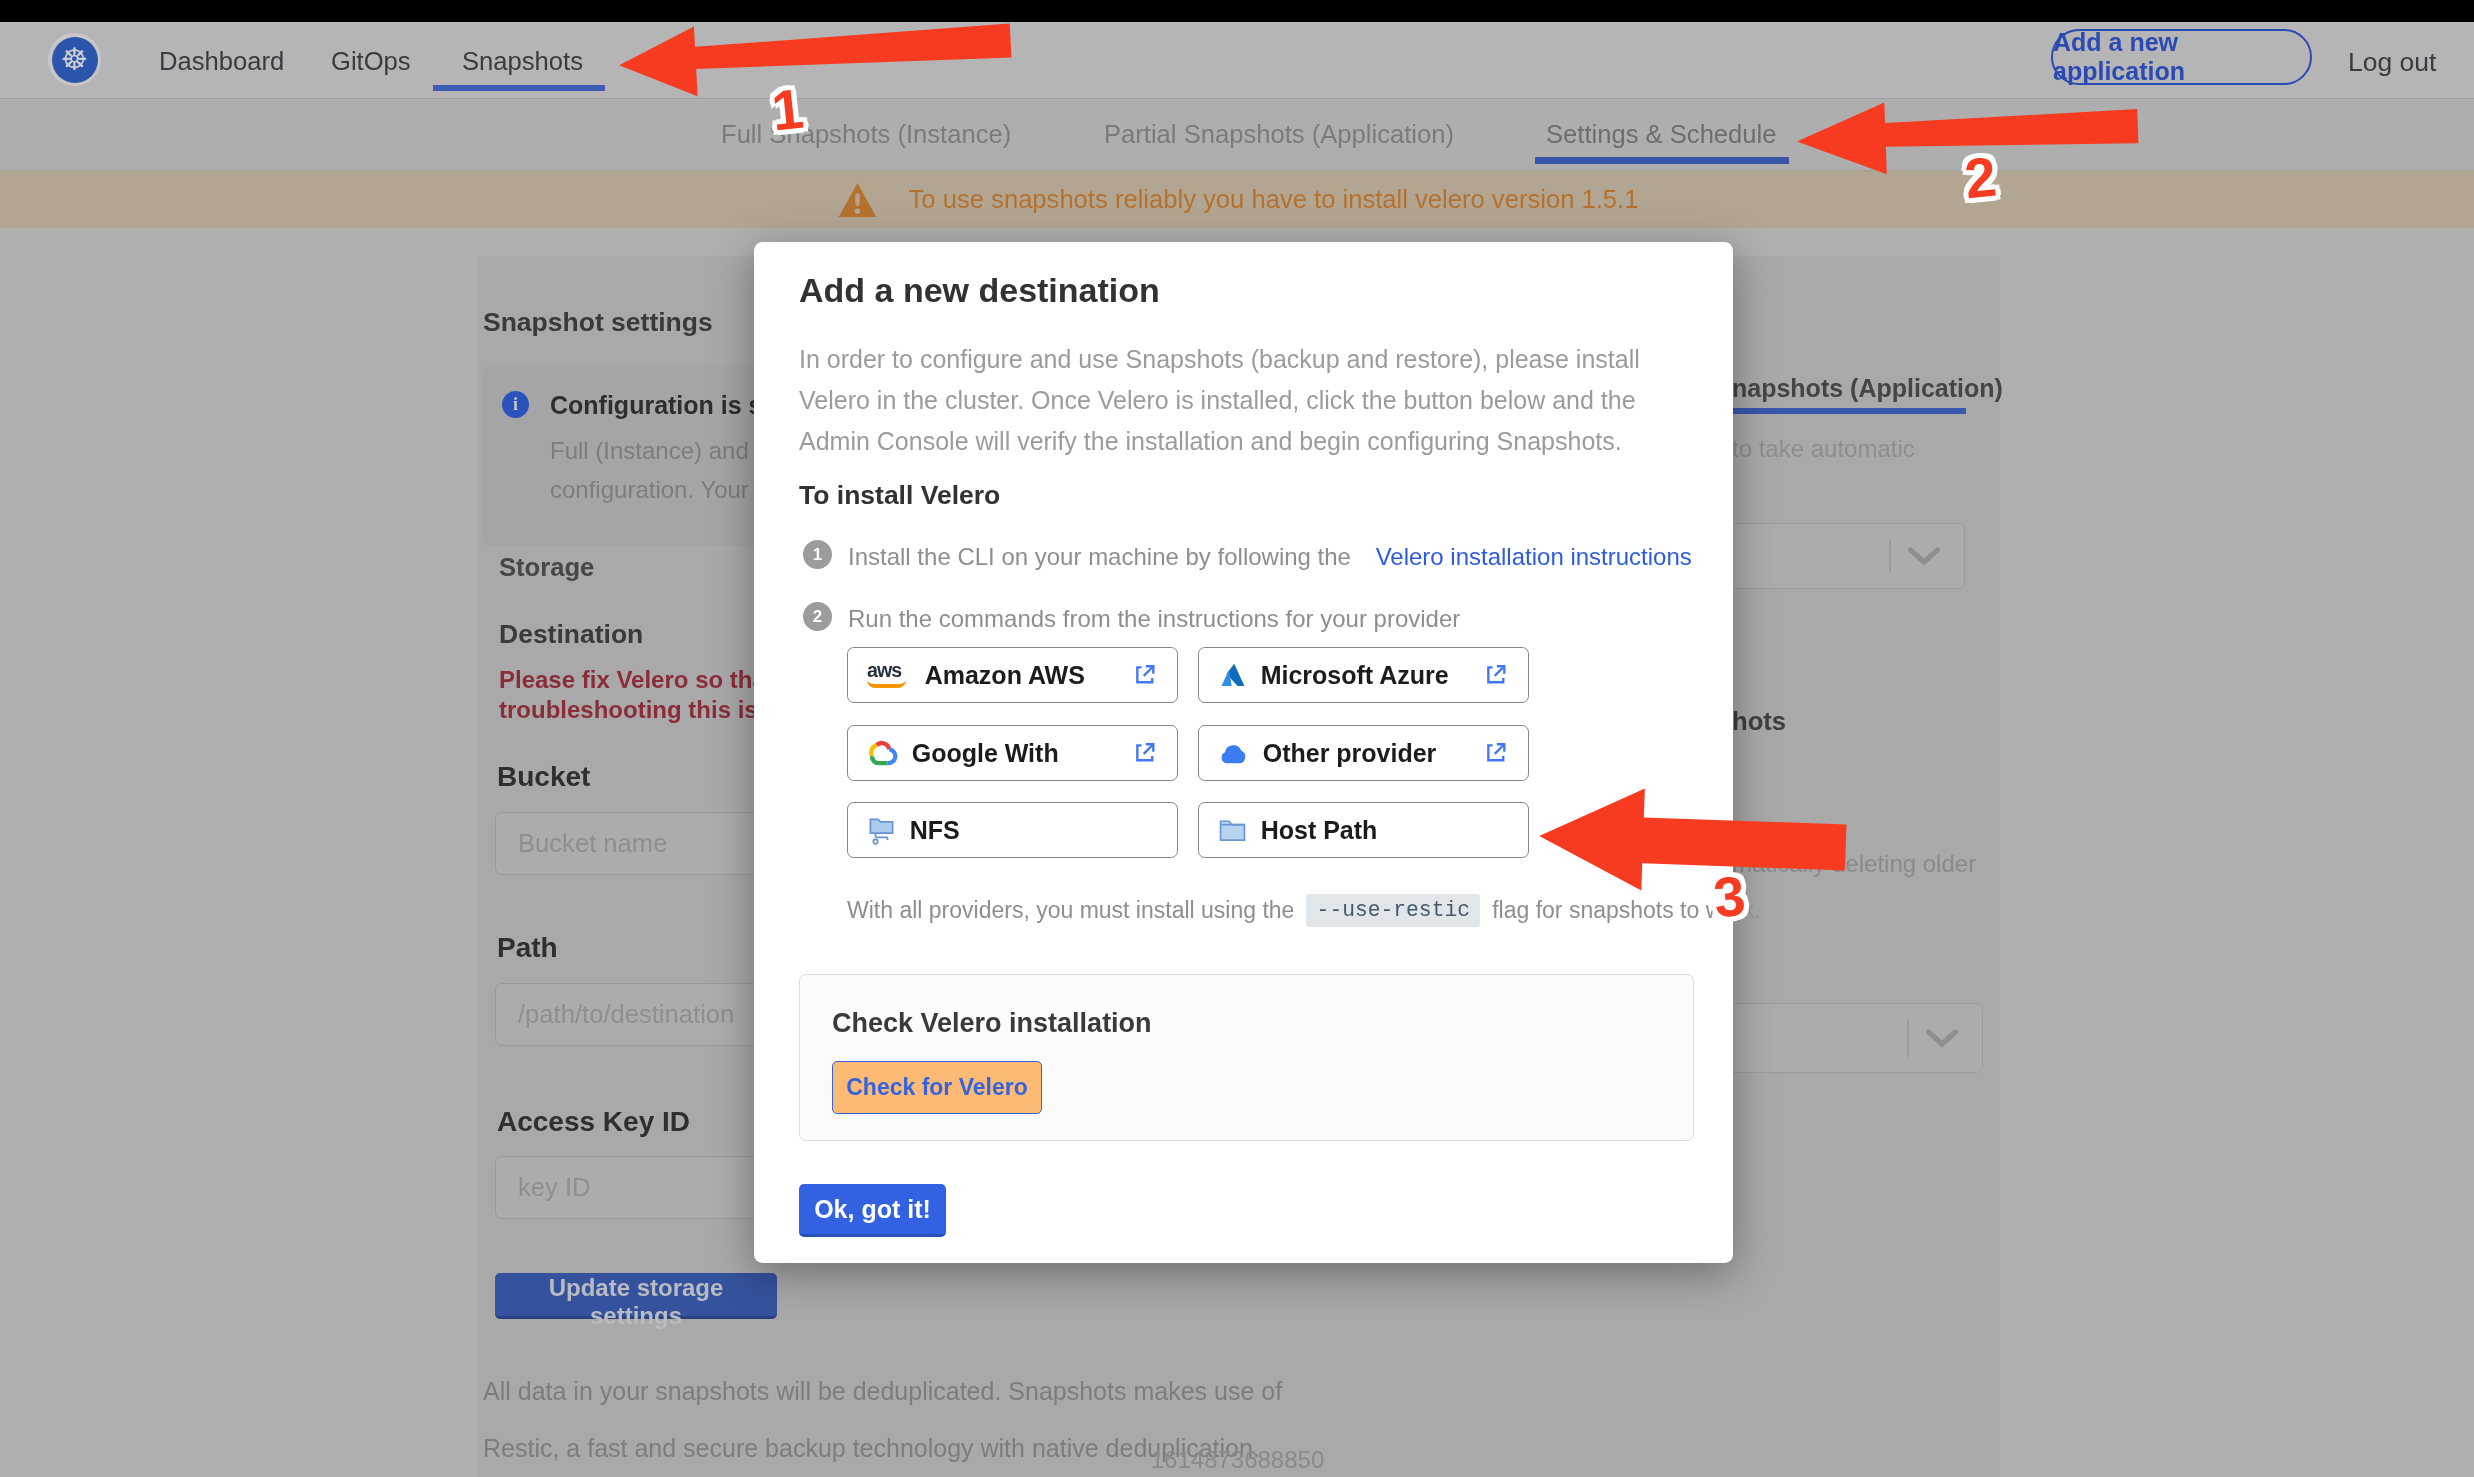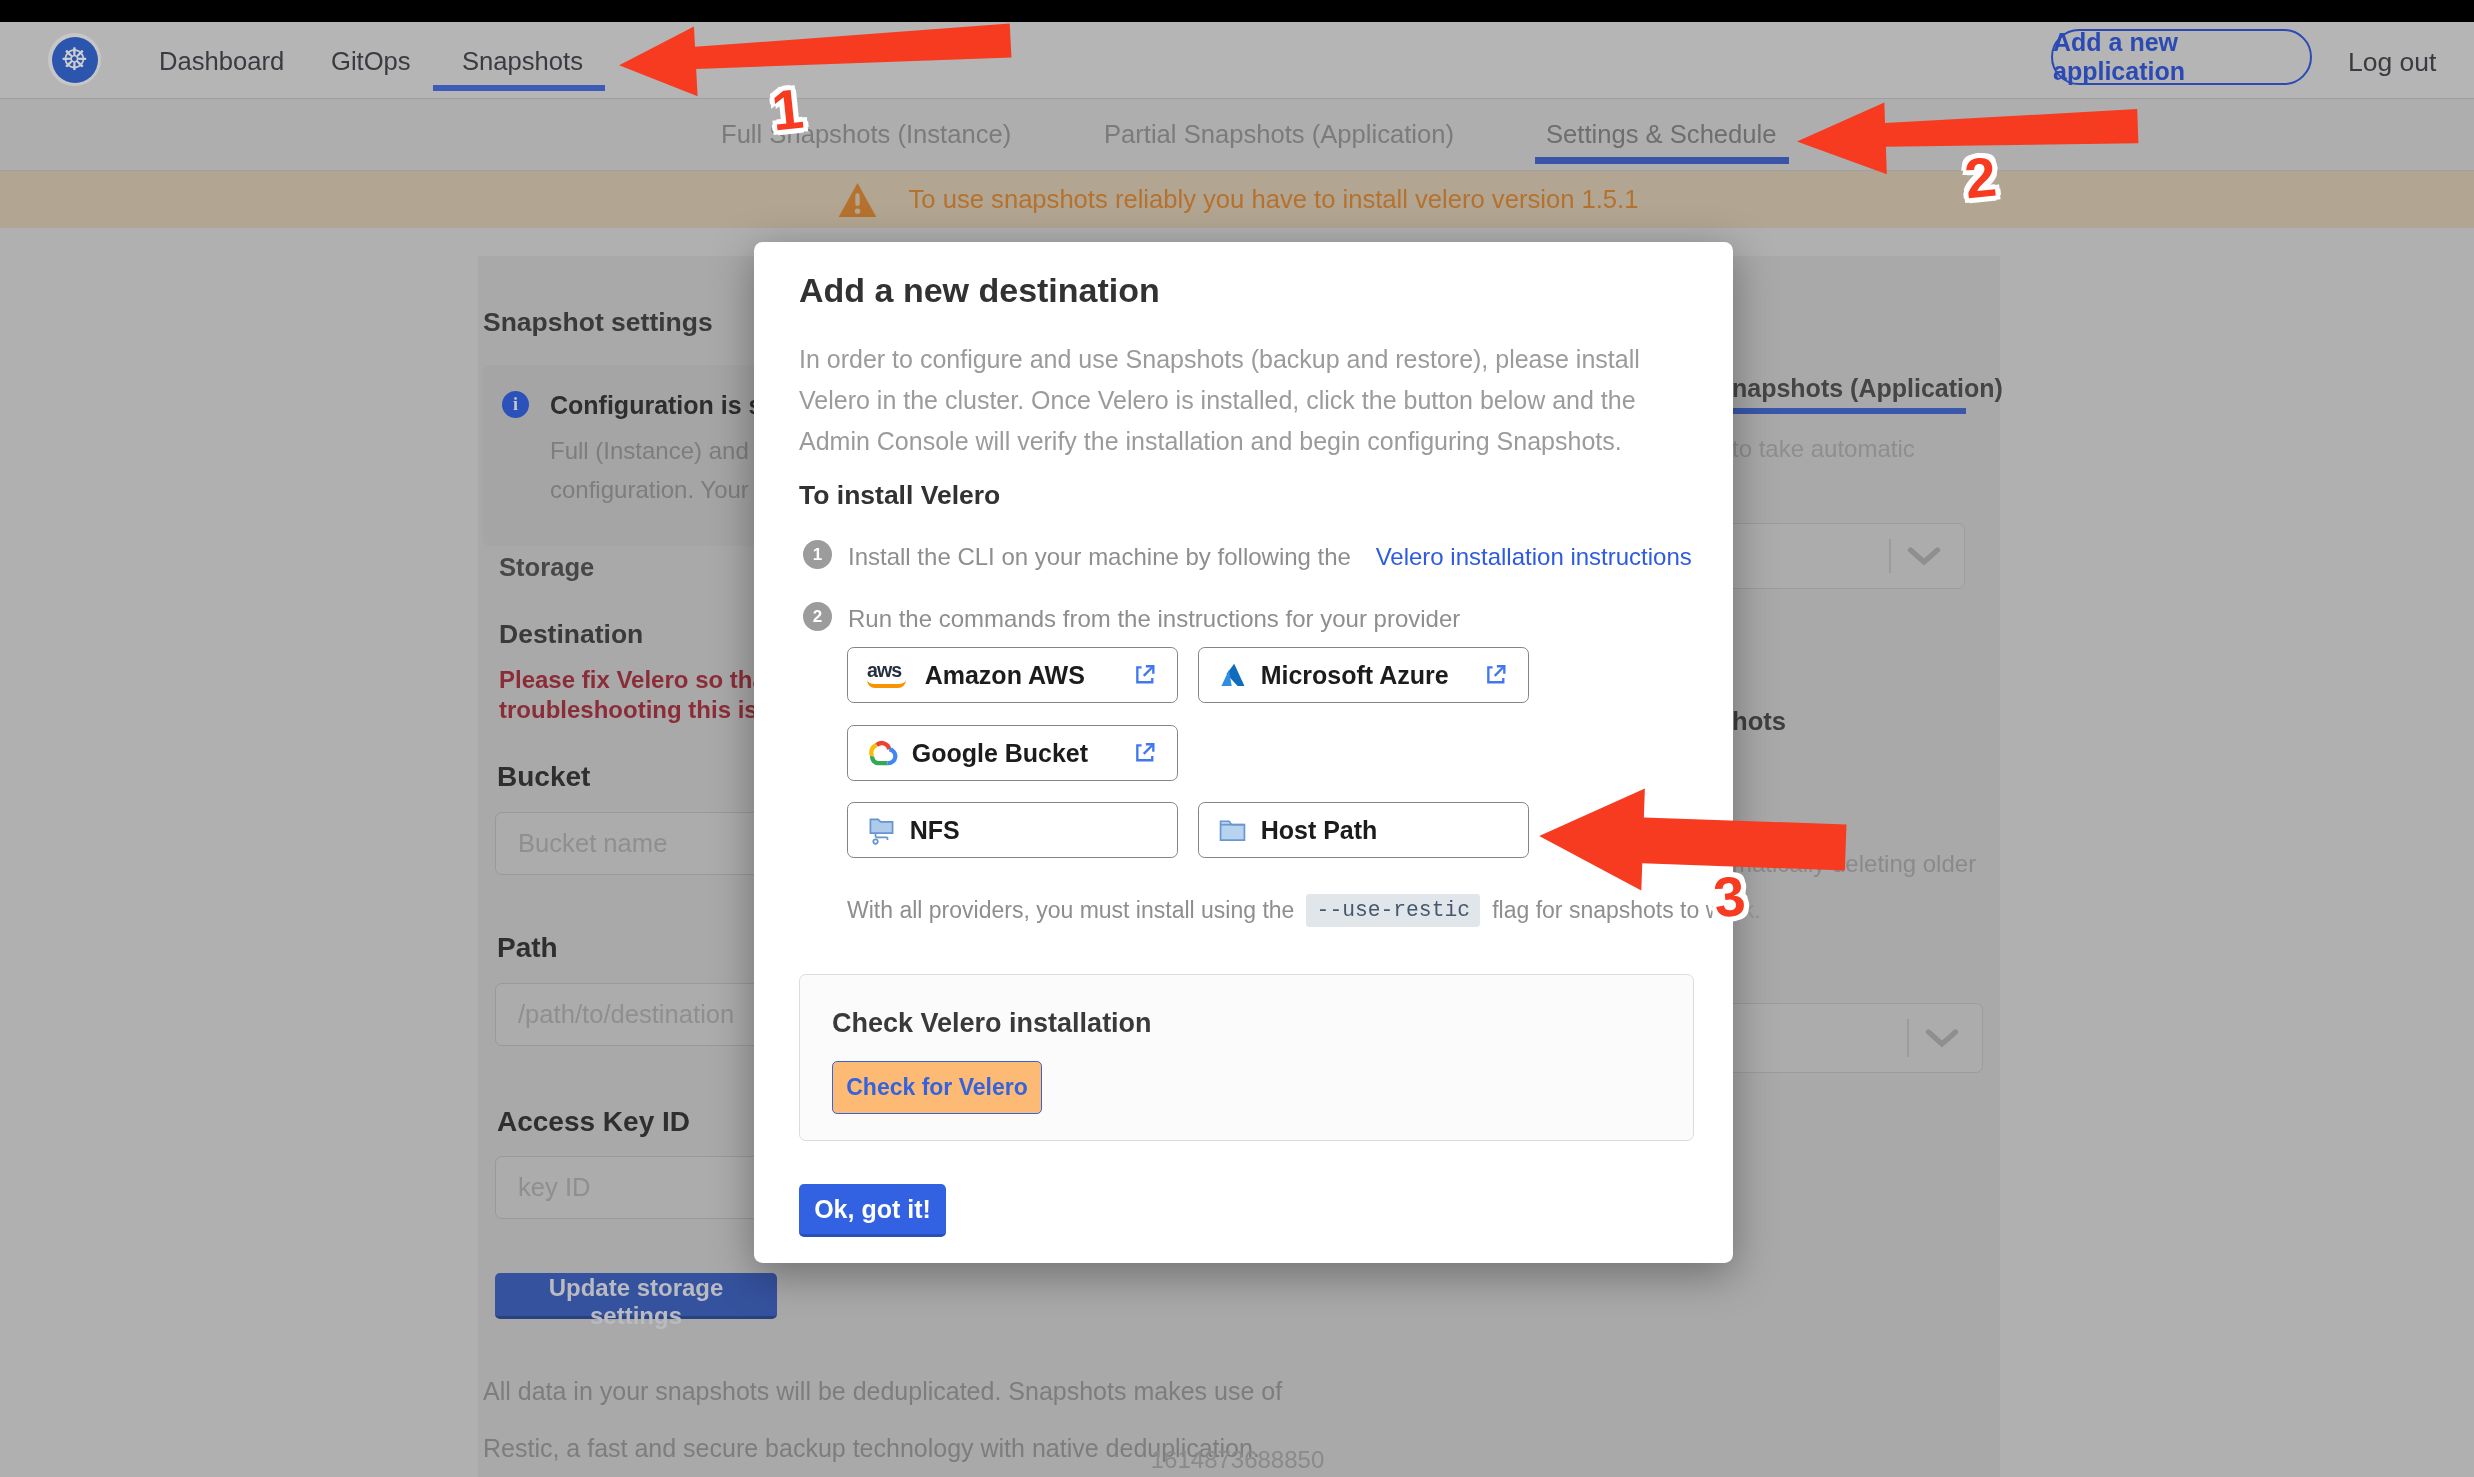--- a/index.html
+++ b/index.html
@@ -208,28 +208,39 @@
     </svg>
   </div>
 
   <div class="abs provider-btn" style="left:847px;top:725px;">
     <svg width="31" height="25.6" viewBox="0 0 36 30">
       <path d="M26 11 A9 9 0 0 0 11 6" fill="none" stroke="#ea4335" stroke-width="5"></path>
       <path d="M11 6 A9 9 0 0 0 6 19" fill="none" stroke="#fbbc05" stroke-width="5"></path>
       <path d="M6 19 A7 7 0 0 0 13 27 L24 27" fill="none" stroke="#34a853" stroke-width="5"></path>
       <path d="M24 27 A8 8 0 0 0 26 11" fill="none" stroke="#4285f4" stroke-width="5"></path>
     </svg>
-    <span class="provider-label">Google Bucket</span>
-    <svg class="ext-icon" viewBox="0 0 24 24" fill="none" stroke="#4277f2" stroke-width="2.2">
-      <path d="M9 5 H5 V19 H19 V15"></path>
-        <path d="M13 4 H20 V11"></path>
-        <path d="M20 4 L11 13"></path>
-    </svg>
-  </div>
-
+    <span class="provider-label">Google With</span>
+    <svg class="ext-icon" viewBox="0 0 24 24" fill="none" stroke="#4277f2" stroke-width="2.2">
+      <path d="M9 5 H5 V19 H19 V15"></path>
+        <path d="M13 4 H20 V11"></path>
+        <path d="M20 4 L11 13"></path>
+    </svg>
+  </div>
+
+  <div class="abs provider-btn" style="left:1198px;top:725px;">
+    <svg width="31" height="24" viewBox="0 0 36 28">
+      <path d="M9 26 H26 A8 8 0 0 0 27 11 A10 10 0 0 0 8 13 A7 7 0 0 0 9 26 Z" fill="#3b7cf0"></path>
+    </svg>
+    <span class="provider-label">Other provider</span>
+    <svg class="ext-icon" viewBox="0 0 24 24" fill="none" stroke="#4277f2" stroke-width="2.2">
+      <path d="M9 5 H5 V19 H19 V15"></path>
+        <path d="M13 4 H20 V11"></path>
+        <path d="M20 4 L11 13"></path>
+    </svg>
+  </div>
 
   <div class="abs provider-btn" style="left:1198px;top:802px;">
     <svg width="29" height="25.6" viewBox="0 0 34 30">
       <path d="M3 5 H13 L16 9 H31 V27 H3 Z" fill="#b7d3f0" stroke="#6b97cf" stroke-width="2"></path>
       <path d="M3 9 H31" stroke="#6b97cf" stroke-width="2"></path>
     </svg>
     <span class="provider-label">Host Path</span>
   </div>
 
   <div class="abs provider-btn" style="left:847px;top:802px;">

